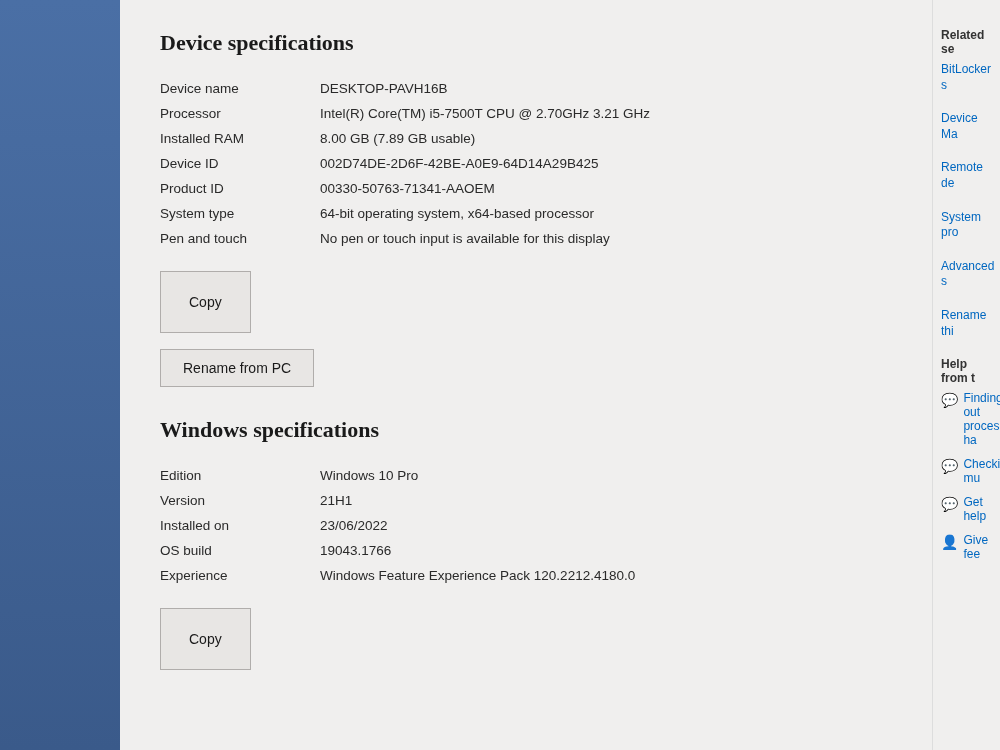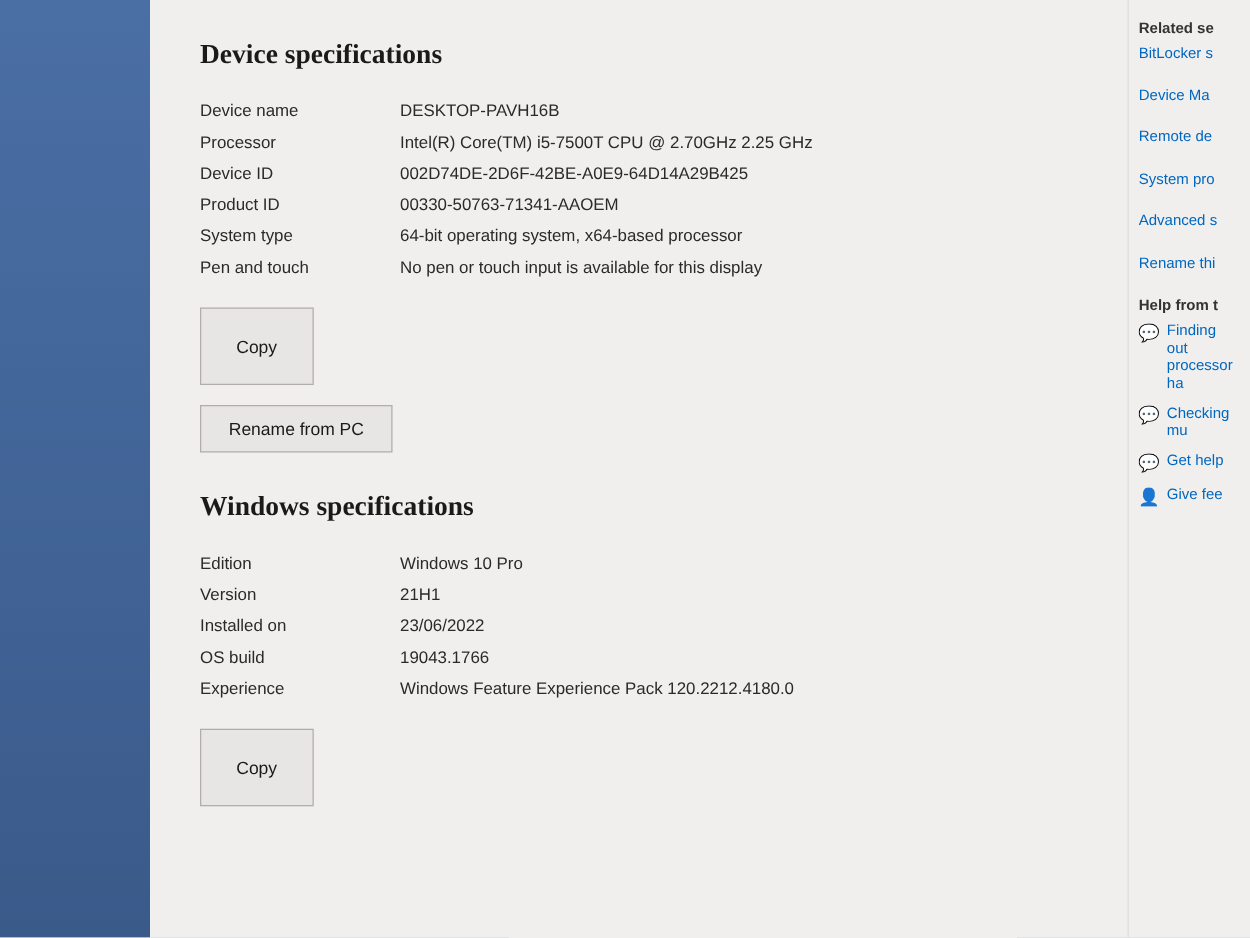--- a/index.html
+++ b/index.html
@@ -26,23 +26,23 @@
 
     .main-content {
       flex: 1;
       background: #f0efee;
       padding: 30px 40px;
       overflow: hidden;
       position: relative;
     }
 
     .right-panel {
-      width: 98px;
+      width: 68px;
       background: #f0efee;
-      padding: 15px 8px;
+      padding: 28px 8px;
       border-left: 1px solid #ddd;
       overflow: hidden;
       flex-shrink: 0;
     }
 
     .section-title {
       font-size: 22px;
       font-weight: 600;
       color: #1a1a1a;
       margin-bottom: 20px;
@@ -151,21 +151,25 @@
   
   <div class="section-title">Device specifications</div>
 
   <div class="spec-table">
     <div class="spec-row">
       <div class="spec-label">Device name</div>
       <div class="spec-value">DESKTOP-PAVH16B</div>
     </div>
     <div class="spec-row">
       <div class="spec-label">Processor</div>
-      <div class="spec-value">Intel(R) Core(TM) i5-7500T CPU @ 2.70GHz   2.25 GHz</div>
+      <div class="spec-value">Intel(R) Core(TM) i5-7500T CPU @ 2.70GHz   3.21 GHz</div>
+    </div>
+    <div class="spec-row">
+      <div class="spec-label">Installed RAM</div>
+      <div class="spec-value">8.00 GB (7.89 GB usable)</div>
     </div>
     <div class="spec-row">
       <div class="spec-label">Device ID</div>
       <div class="spec-value">002D74DE-2D6F-42BE-A0E9-64D14A29B425</div>
     </div>
     <div class="spec-row">
       <div class="spec-label">Product ID</div>
       <div class="spec-value">00330-50763-71341-AAOEM</div>
     </div>
     <div class="spec-row">

